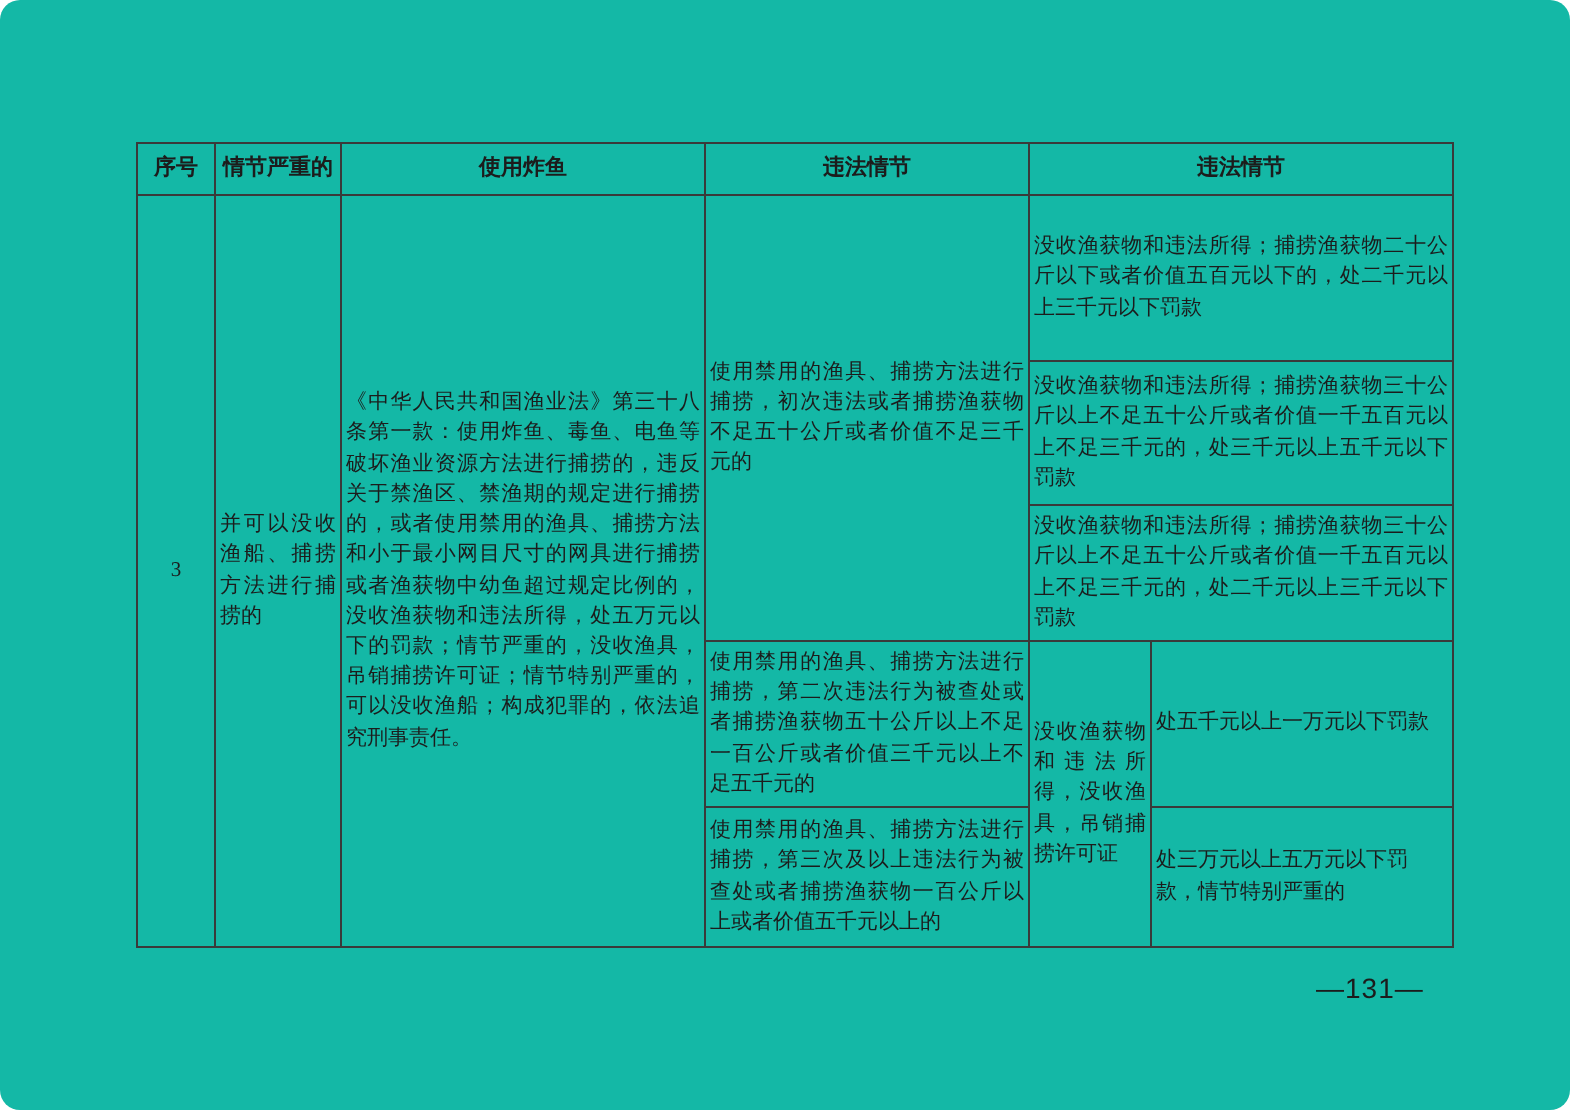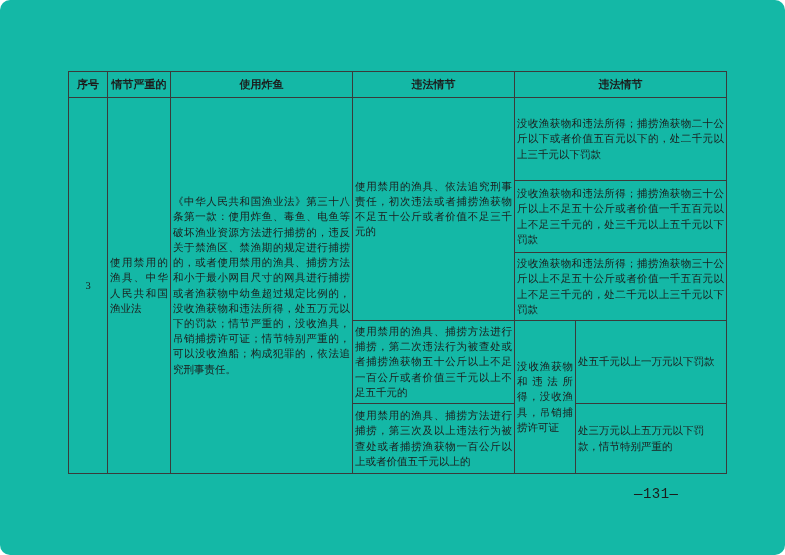--- a/index.html
+++ b/index.html
@@ -36,25 +36,25 @@
     text-align: center;
     font-size: 11px;
     padding: 2px;
   }
   .cell-center { text-align: center; }
   .cell-justify { text-align: justify; text-justify: inter-ideograph; }
   .pad-wide { padding: 4px 7px; }
   .page-number {
     position: absolute;
     top: 486px;
-    left: 634px;
+    left: 658px;
     font-size: 14px;
     letter-spacing: 0.5px;
     color: #1c1c1c;
-    font-family: Liberation Mono, monospace;
+    font-family: Liberation Sans, sans-serif;
   }
 </style>
 </head>
 <body>
 
 <div class="page">
 
   <table class="doc-table">
     <colgroup>
       <col style="width:39px">
@@ -67,23 +67,23 @@
     <tbody>
         <tr style="height:26px">
       <th>序号</th>
       <th>情节严重的</th>
       <th>使用炸鱼</th>
       <th>违法情节</th>
       <th colspan="2">违法情节</th>
     </tr>
     <tr style="height:83px">
       <td rowspan="5" class="cell-center">3</td>
-      <td rowspan="5" class="cell-justify">使用禁用的渔具、中华人民共和国渔业法</td>
+      <td rowspan="5" class="cell-justify">并可以没收渔船、捕捞方法进行捕捞的</td>
       <td rowspan="5" class="cell-justify pad-wide">《中华人民共和国渔业法》第三十八条第一款：使用炸鱼、毒鱼、电鱼等破坏渔业资源方法进行捕捞的，违反关于禁渔区、禁渔期的规定进行捕捞的，或者使用禁用的渔具、捕捞方法和小于最小网目尺寸的网具进行捕捞或者渔获物中幼鱼超过规定比例的，没收渔获物和违法所得，处五万元以下的罚款；情节严重的，没收渔具，吊销捕捞许可证；情节特别严重的，可以没收渔船；构成犯罪的，依法追究刑事责任。</td>
-      <td rowspan="3" class="cell-justify">使用禁用的渔具、依法追究刑事责任，初次违法或者捕捞渔获物不足五十公斤或者价值不足三千元的</td>
+      <td rowspan="3" class="cell-justify">使用禁用的渔具、捕捞方法进行捕捞，初次违法或者捕捞渔获物不足五十公斤或者价值不足三千元的</td>
       <td colspan="2" class="cell-justify">没收渔获物和违法所得；捕捞渔获物二十公斤以下或者价值五百元以下的，处二千元以上三千元以下罚款</td>
     </tr>
     <tr style="height:72px">
       <td colspan="2" class="cell-justify">没收渔获物和违法所得；捕捞渔获物三十公斤以上不足五十公斤或者价值一千五百元以上不足三千元的，处三千元以上五千元以下罚款</td>
     </tr>
     <tr style="height:68px">
       <td colspan="2" class="cell-justify">没收渔获物和违法所得；捕捞渔获物三十公斤以上不足五十公斤或者价值一千五百元以上不足三千元的，处二千元以上三千元以下罚款</td>
     </tr>
     <tr style="height:80px">
       <td class="cell-justify">使用禁用的渔具、捕捞方法进行捕捞，第二次违法行为被查处或者捕捞渔获物五十公斤以上不足一百公斤或者价值三千元以上不足五千元的</td>

